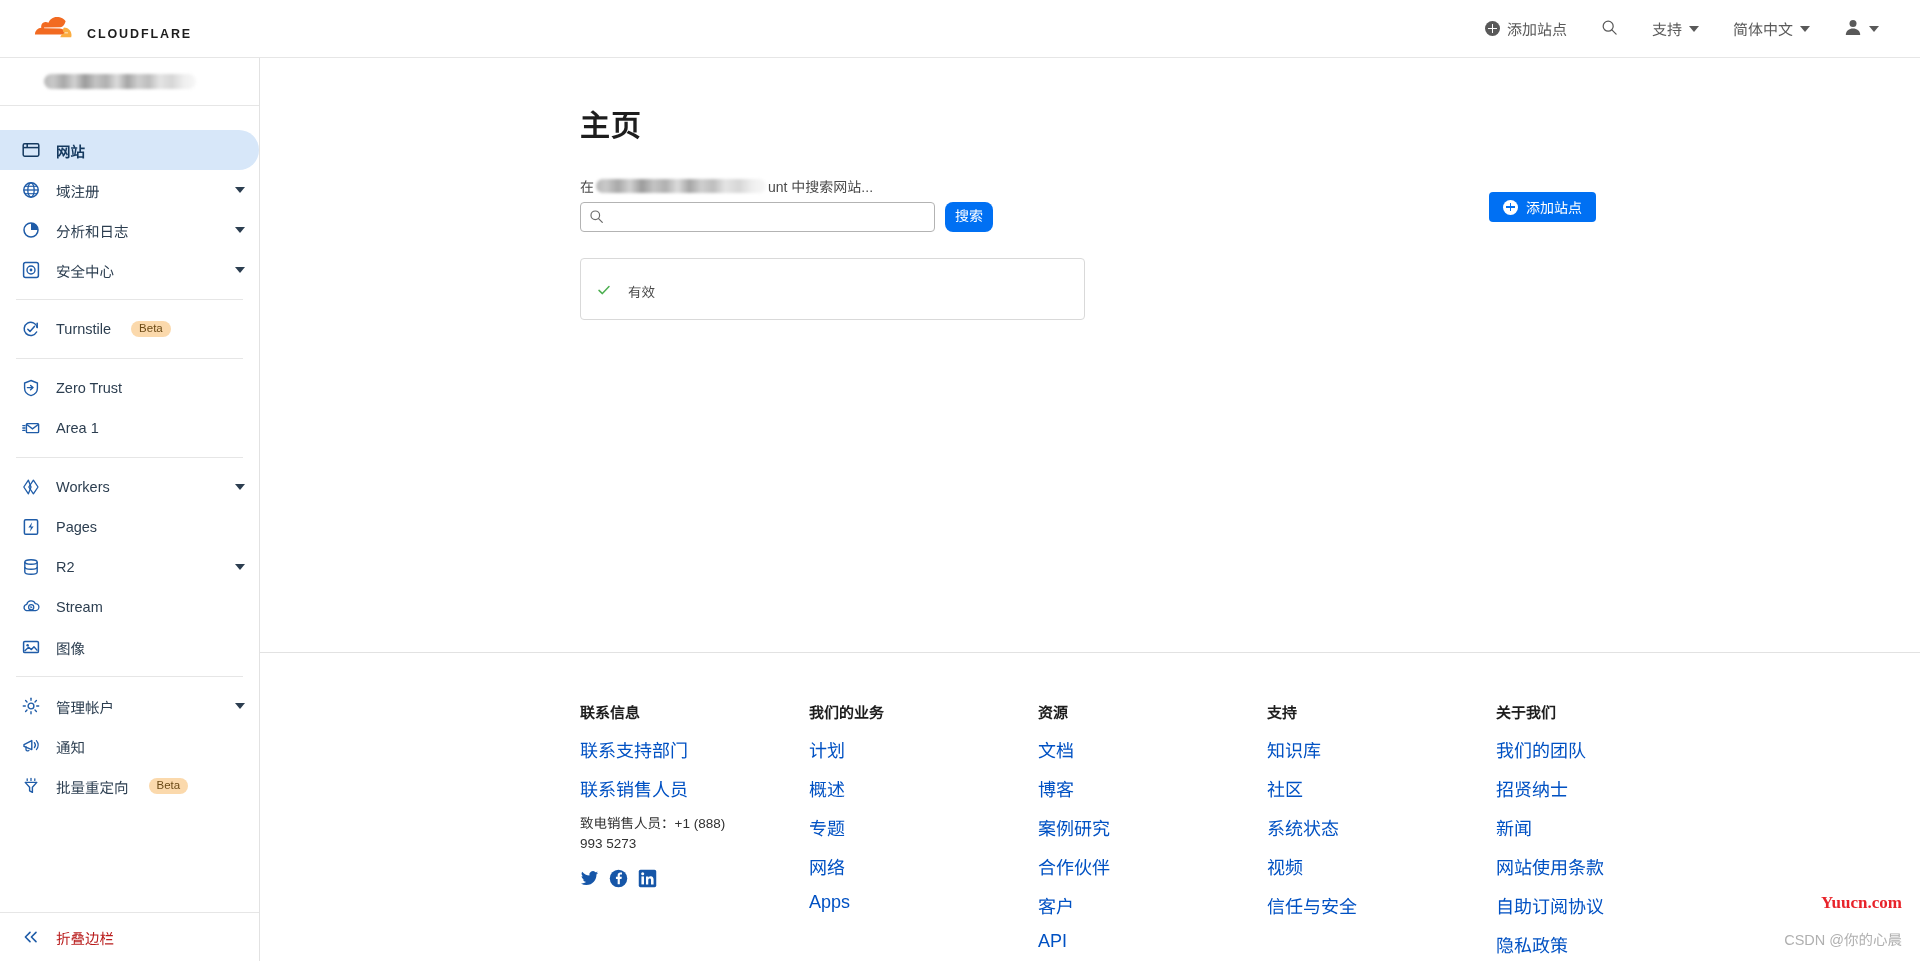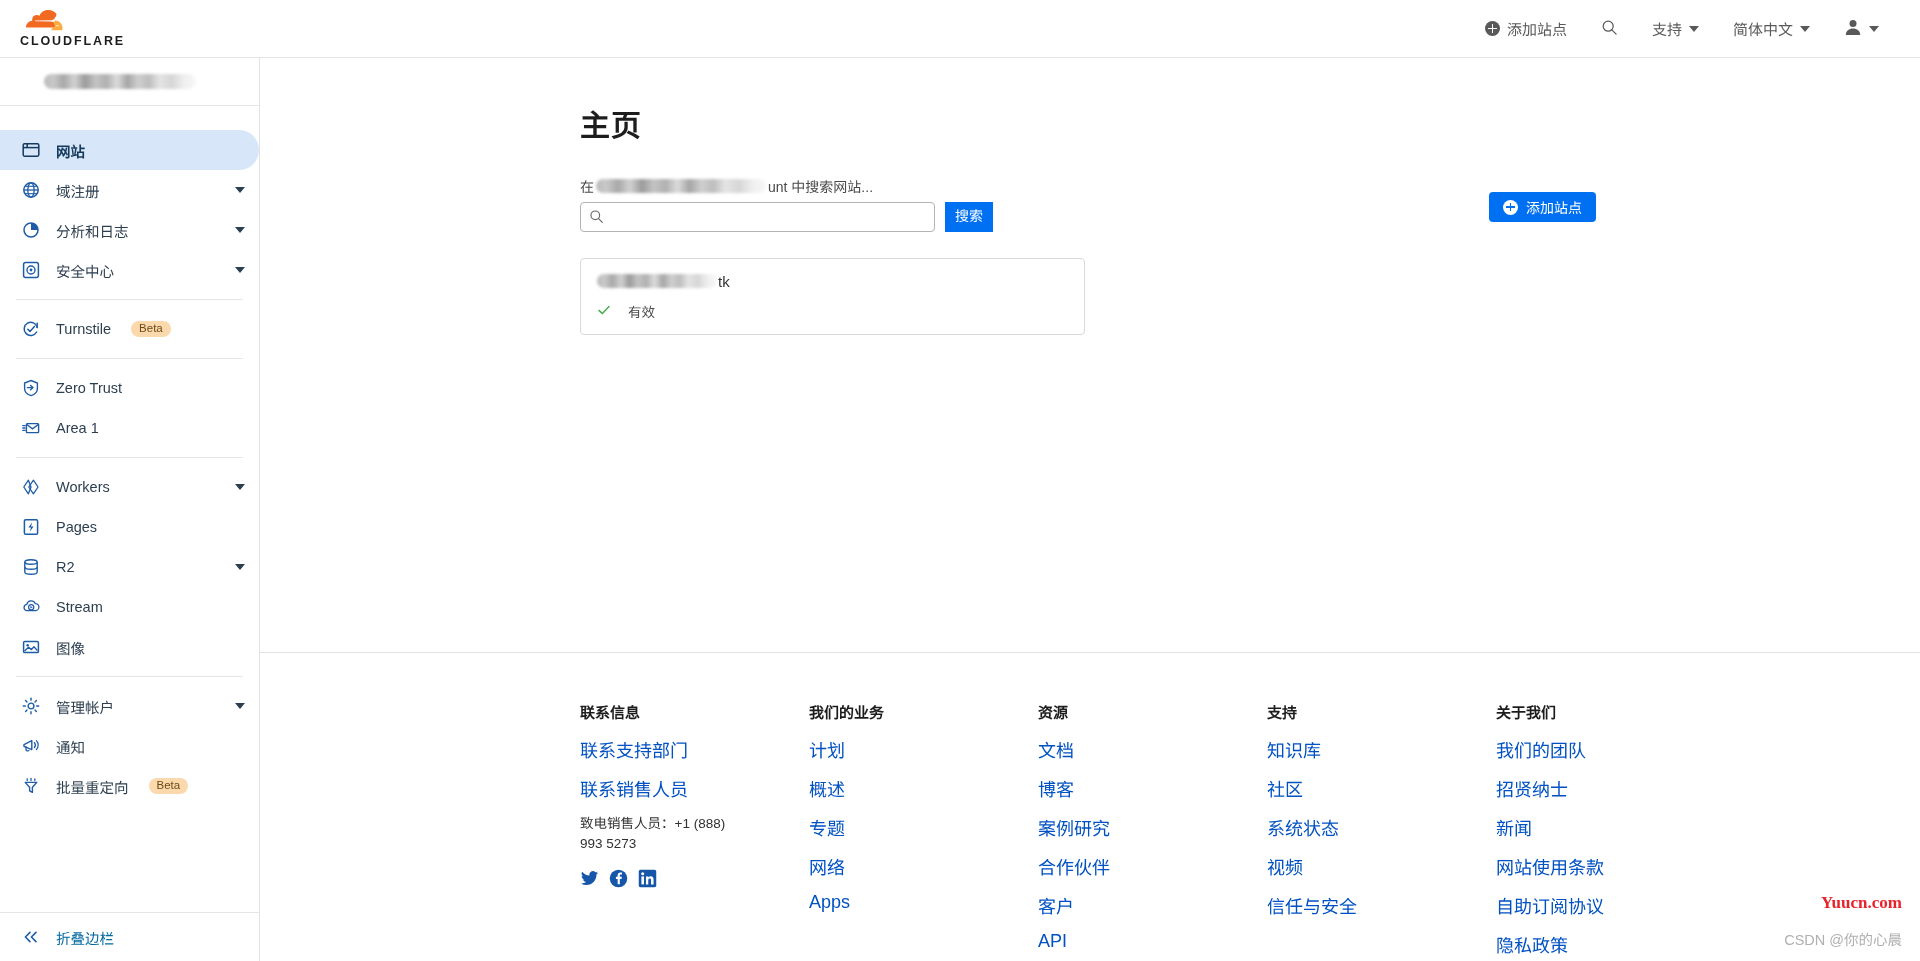--- a/index.html
+++ b/index.html
@@ -16,23 +16,23 @@
   
   .topbar {
     position: absolute; top: 0; left: 0;
     width: 1920px; height: 58px;
     background: #ffffff;
     border-bottom: 1px solid #e6e6e6;
     display: flex; align-items: center;
     z-index: 20;
   }
   .logo-wrap {
-    display: flex; flex-direction: column;
-    align-items: flex-start;
-    margin-left: 20px;
+    display: flex; flex-direction: row;
+    align-items: flex-end;
+    margin-left: 29px;
     cursor: pointer;
     width: 118px;
   }
   .logo-cloud { position: relative; height: 24px; width: 58px; margin-bottom: 1px; }
   .logo-word {
     font-size: 12.5px; font-weight: bold;
     letter-spacing: 1.9px;
     color: #1d1d1d;
     font-family: "Liberation Sans", sans-serif;
   }
@@ -151,21 +151,21 @@
     height: 1px; background: #e6e6e6;
     margin: 9px 16px;
   }
   .sidebar-foot {
     flex: none;
     border-top: 1px solid #e6e6e6;
   }
   .collapse-row {
     display: flex; align-items: center;
     height: 48px; padding-left: 20px;
-    font-size: 14.5px; color: #0369a1;
+    font-size: 14.5px; color: #b91c1c;
     cursor: pointer;
   }
   .collapse-row .ic { margin-right: 14px; width: 22px; display:flex; justify-content:center; }
 
   
   .main {
     position: absolute;
     top: 58px; left: 260px;
     width: 1660px; height: 903px;
     background: #ffffff;
@@ -210,21 +210,21 @@
   }
   .search-mag {
     position: absolute; left: 9px; top: 7px;
     pointer-events: none;
   }
   .search-btn {
     width: 48px;
     background: #0070f3;
     color: #fff;
     border: none;
-    border-radius: 0;
+    border-radius: 8px;
     font-size: 14px;
     font-family: "Liberation Sans", sans-serif;
     cursor: pointer;
     line-height: 1.25;
     padding: 4px 8px;
     display: flex; align-items: center; justify-content: center;
   }
 
   .site-card {
     margin: 26px 0 0 320px;
@@ -611,24 +611,20 @@
             <line x1="10.2" y1="10.2" x2="14.2" y2="14.2" stroke="#6b6b6b" stroke-width="1.25" stroke-linecap="round"></line>
           </svg>
         </span>
         <input class="search-input" type="text" value="" placeholder="" style="">
       </div>
       <button class="search-btn">搜索</button>
     </div>
   </div>
 
   <div class="site-card">
-    <div class="site-name-row">
-      <span class="redact site-redact"></span>
-      <span class="site-suffix">tk</span>
-    </div>
     <div class="site-status">
       <span>
         <svg width="14" height="14" viewBox="0 0 14 14">
           <polyline points="2,7.4 5.4,10.6 12,3.6" fill="none" stroke="#4caf50" stroke-width="1.5" stroke-linecap="round" stroke-linejoin="round"></polyline>
         </svg>
       </span>
       <span>有效</span>
     </div>
   </div>
 

